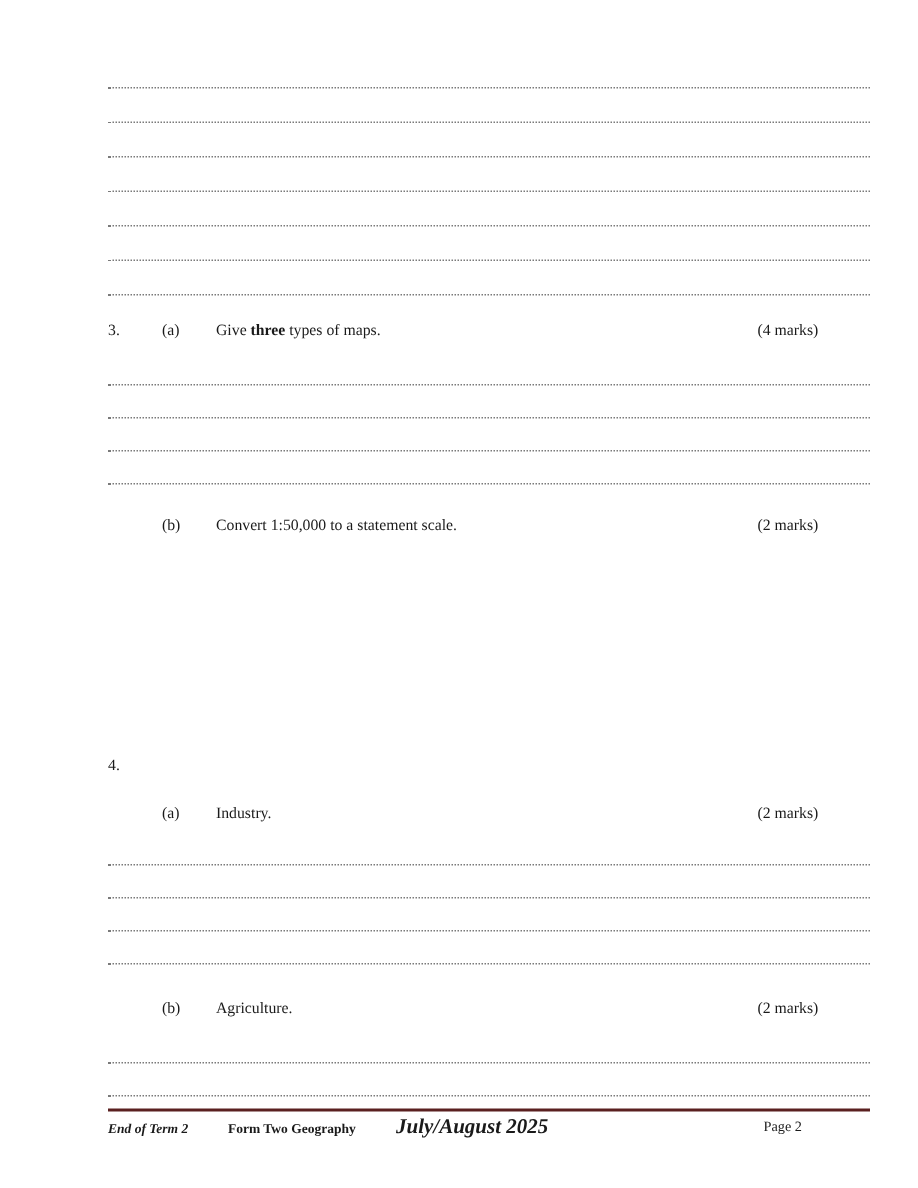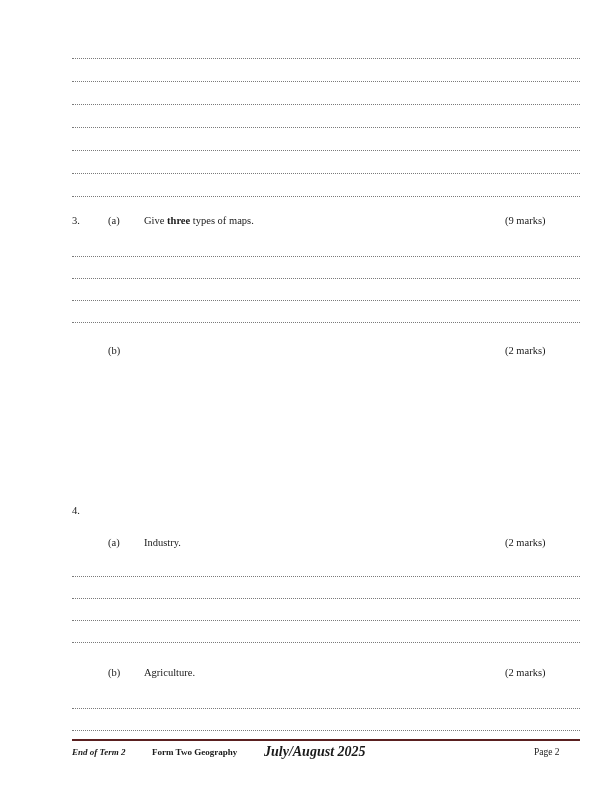--- a/index.html
+++ b/index.html
@@ -118,21 +118,21 @@
     left: 264px;
     top: 0;
     font-size: 14px;
     line-height: 16px;
     font-weight: bold;
     font-style: italic;
     white-space: nowrap;
   }
   .footer-page {
     position: absolute;
-    left: 534px;
+    left: 509px;
     top: 0;
     font-size: 9.5px;
     line-height: 16px;
     white-space: nowrap;
     text-align: right;
   }
 </style>
 </head>
 <body>
 
@@ -145,31 +145,32 @@
       <div class="rule" style="top: 126px;"></div>
       <div class="rule" style="top: 149px;"></div>
       <div class="rule" style="top: 172px;"></div>
       <div class="rule" style="top: 195px;"></div>
     </div>
 
   <div class="qrow" style="top:213px;">
     <span class="qnum">3.</span>
     <span class="qlabel">(a)</span>
     <span class="qtext"><span>Give </span><span class="bold">three</span><span> types of maps.</span></span>
-    <span class="qmarks">(9 marks)</span>
+    <span class="qmarks">(4 marks)</span>
   </div>
   <div id="q3a-lines">
       <div class="rule" style="top: 255px;"></div>
       <div class="rule" style="top: 277px;"></div>
       <div class="rule" style="top: 299px;"></div>
       <div class="rule" style="top: 321px;"></div>
     </div>
 
   <div class="qrow" style="top:343px;">
     <span class="qlabel">(b)</span>
+    <span class="qtext">Convert 1:50,000 to a statement scale.</span>
     <span class="qmarks">(2 marks)</span>
   </div>
 
   <div class="qrow" style="top:503px;">
     <span class="qnum">4.</span>
   </div>
 
   <div class="qrow" style="top:535px;">
     <span class="qlabel">(a)</span>
     <span class="qtext">Industry.</span>

